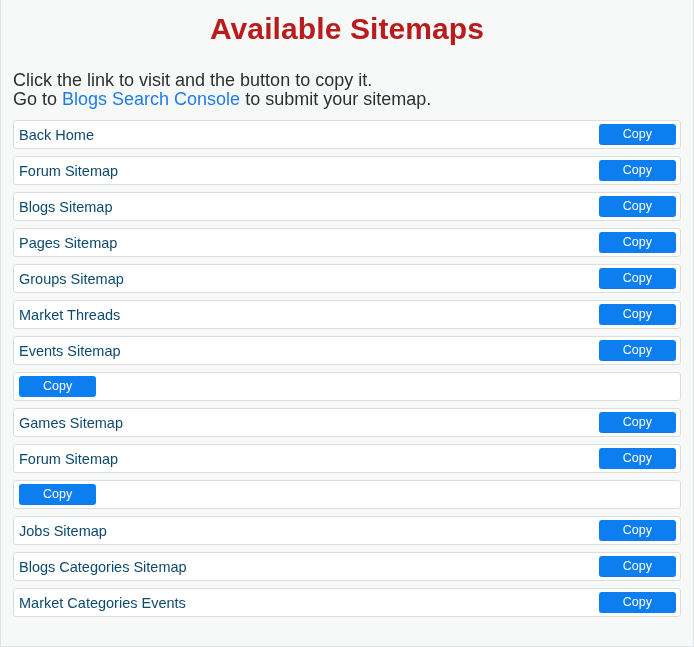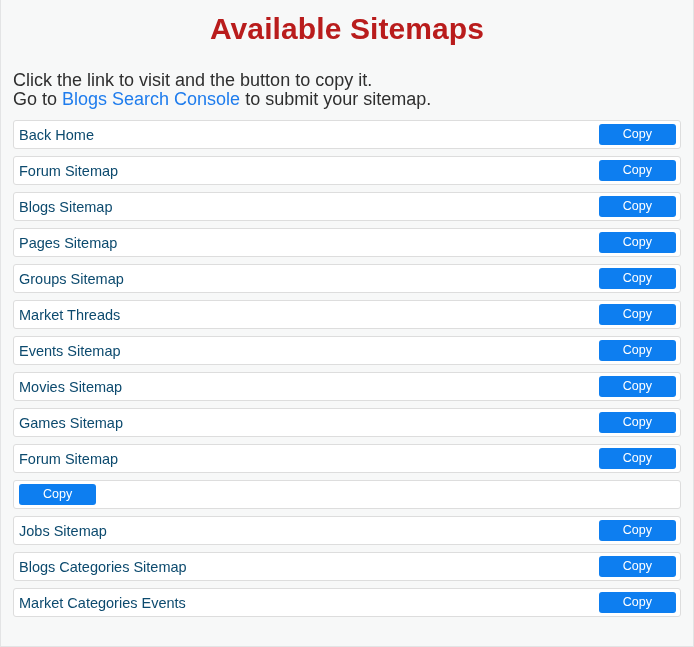--- a/index.html
+++ b/index.html
@@ -127,21 +127,20 @@
       </li>
       <li class="sitemap-row">
         <a class="sitemap-link" href="#">Market Threads</a>
         <button class="copy-button" type="button">Copy</button>
       </li>
       <li class="sitemap-row">
         <a class="sitemap-link" href="#">Events Sitemap</a>
         <button class="copy-button" type="button">Copy</button>
       </li>
       <li class="sitemap-row">
-        <a class="sitemap-link" href="#">Movies Sitemap</a>
         <button class="copy-button" type="button">Copy</button>
       </li>
       <li class="sitemap-row">
         <a class="sitemap-link" href="#">Games Sitemap</a>
         <button class="copy-button" type="button">Copy</button>
       </li>
       <li class="sitemap-row">
         <a class="sitemap-link" href="#">Forum Sitemap</a>
         <button class="copy-button" type="button">Copy</button>
       </li>

